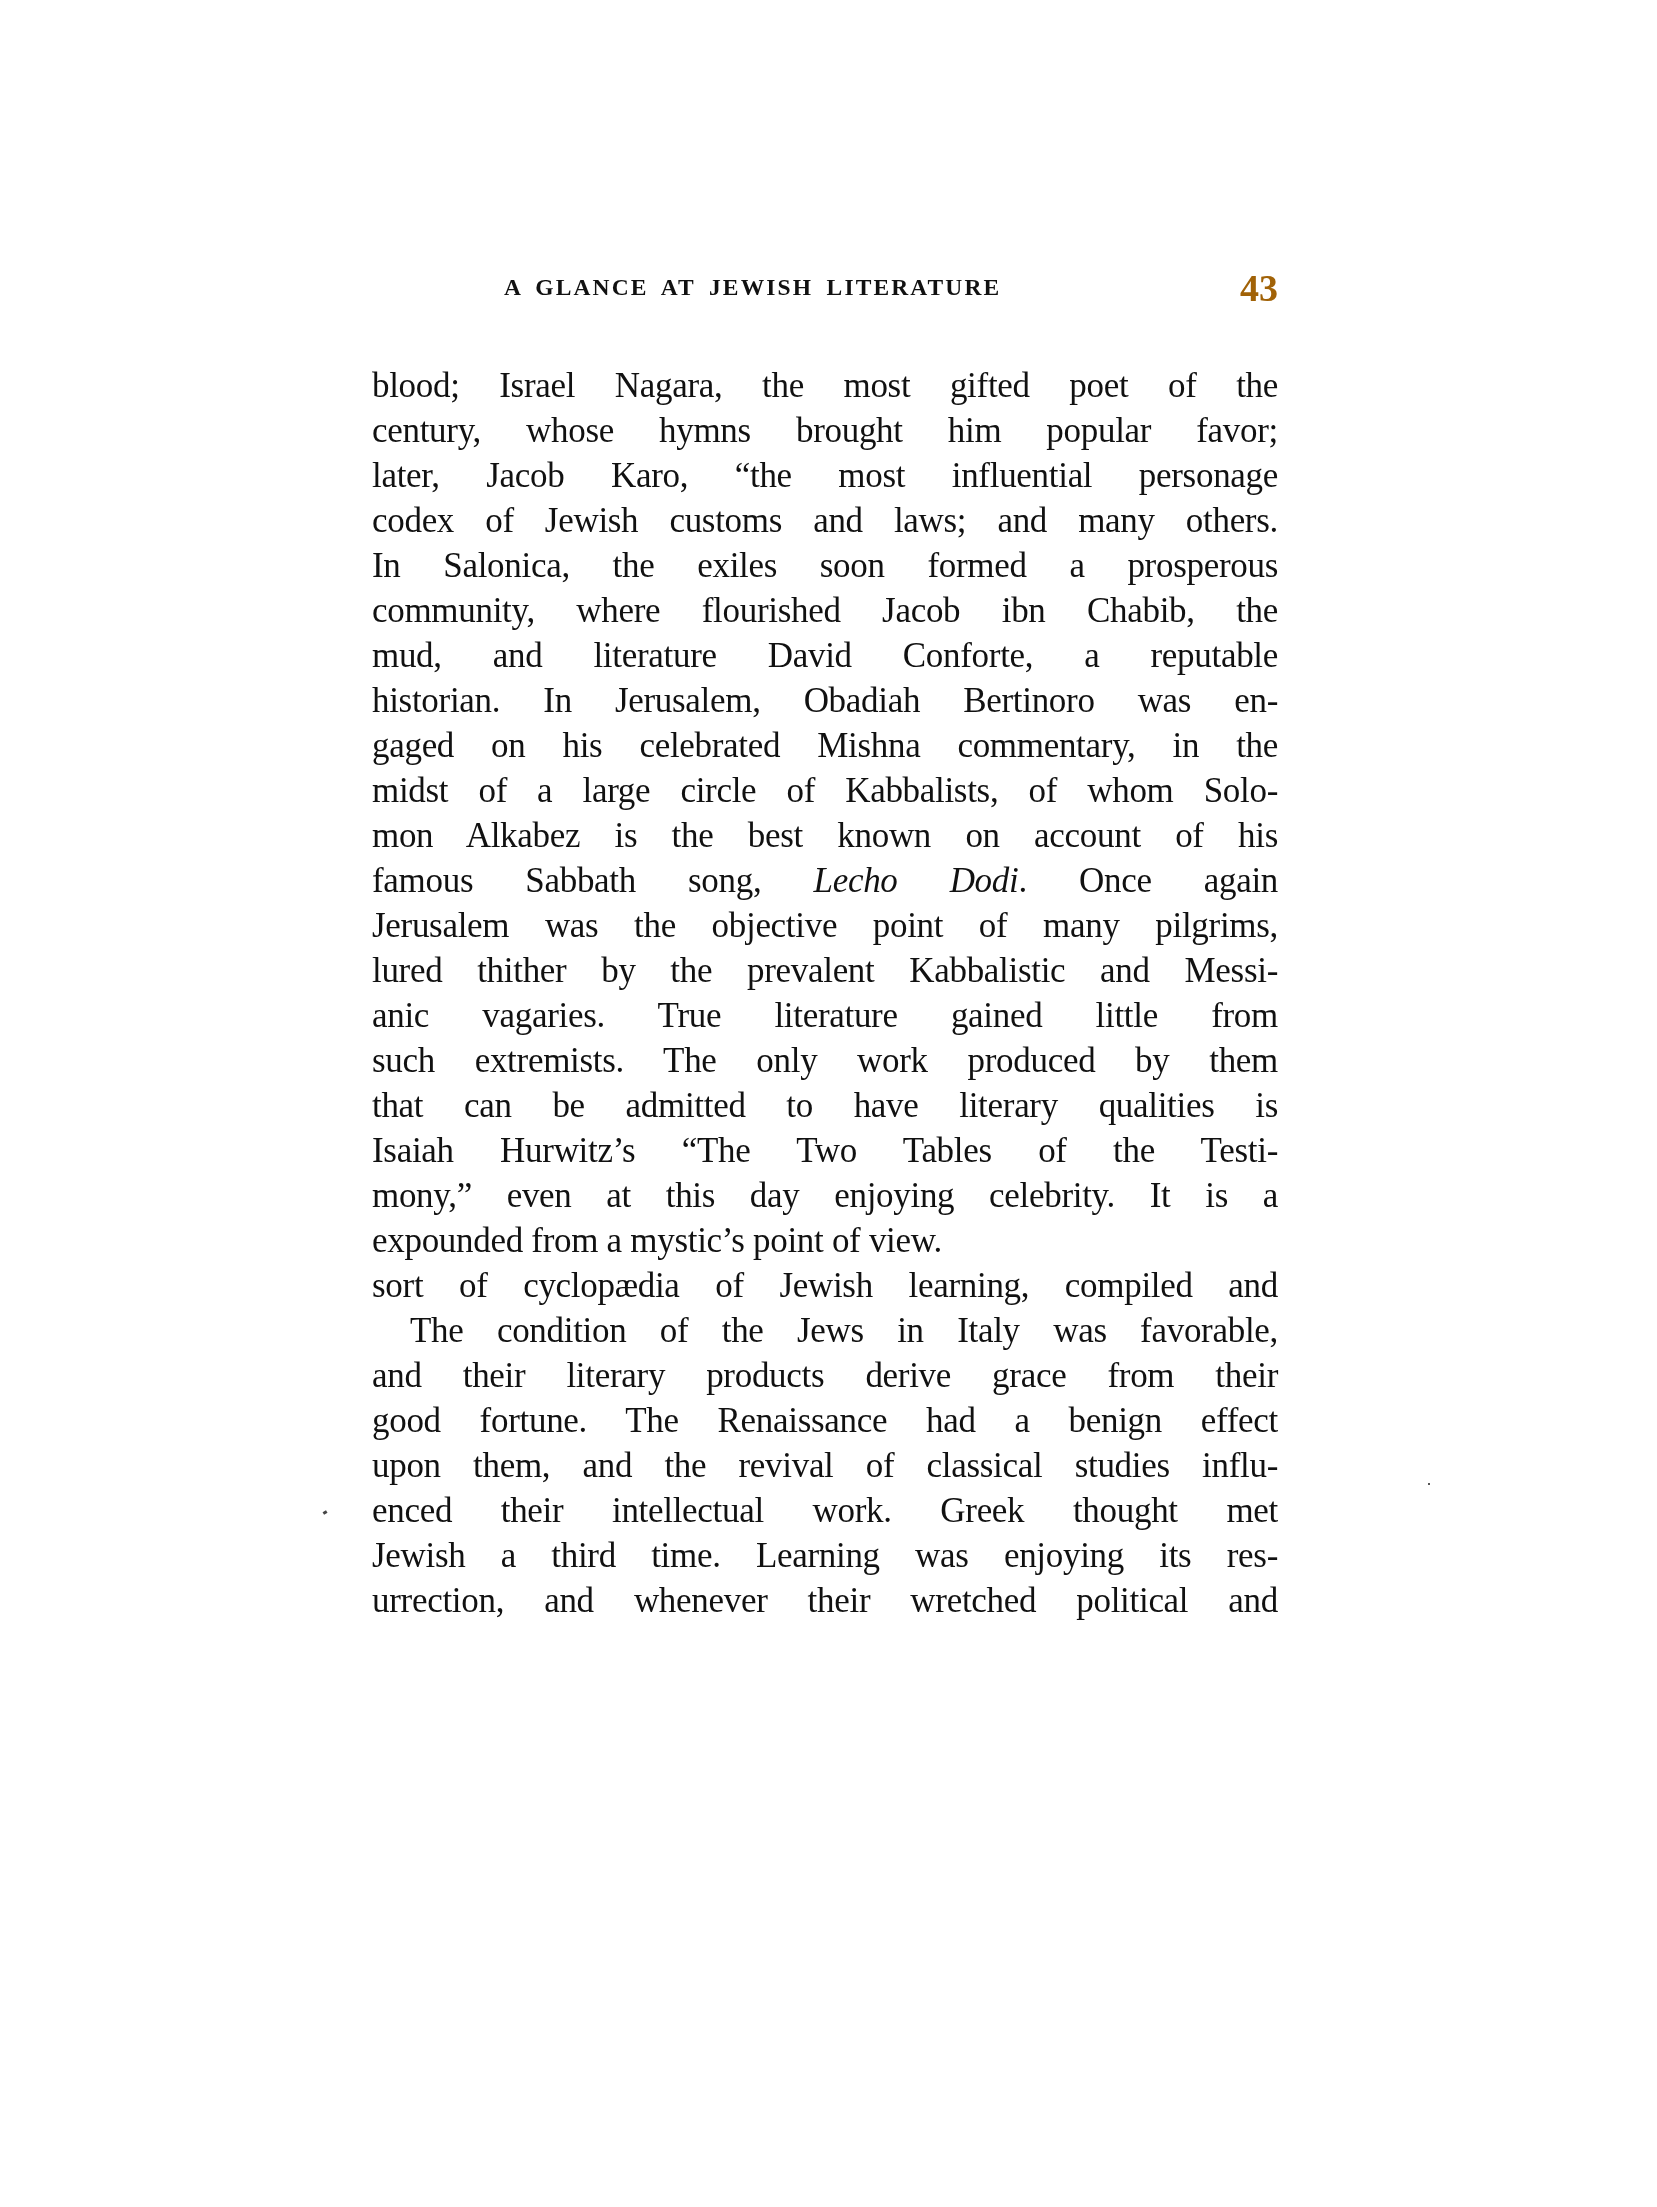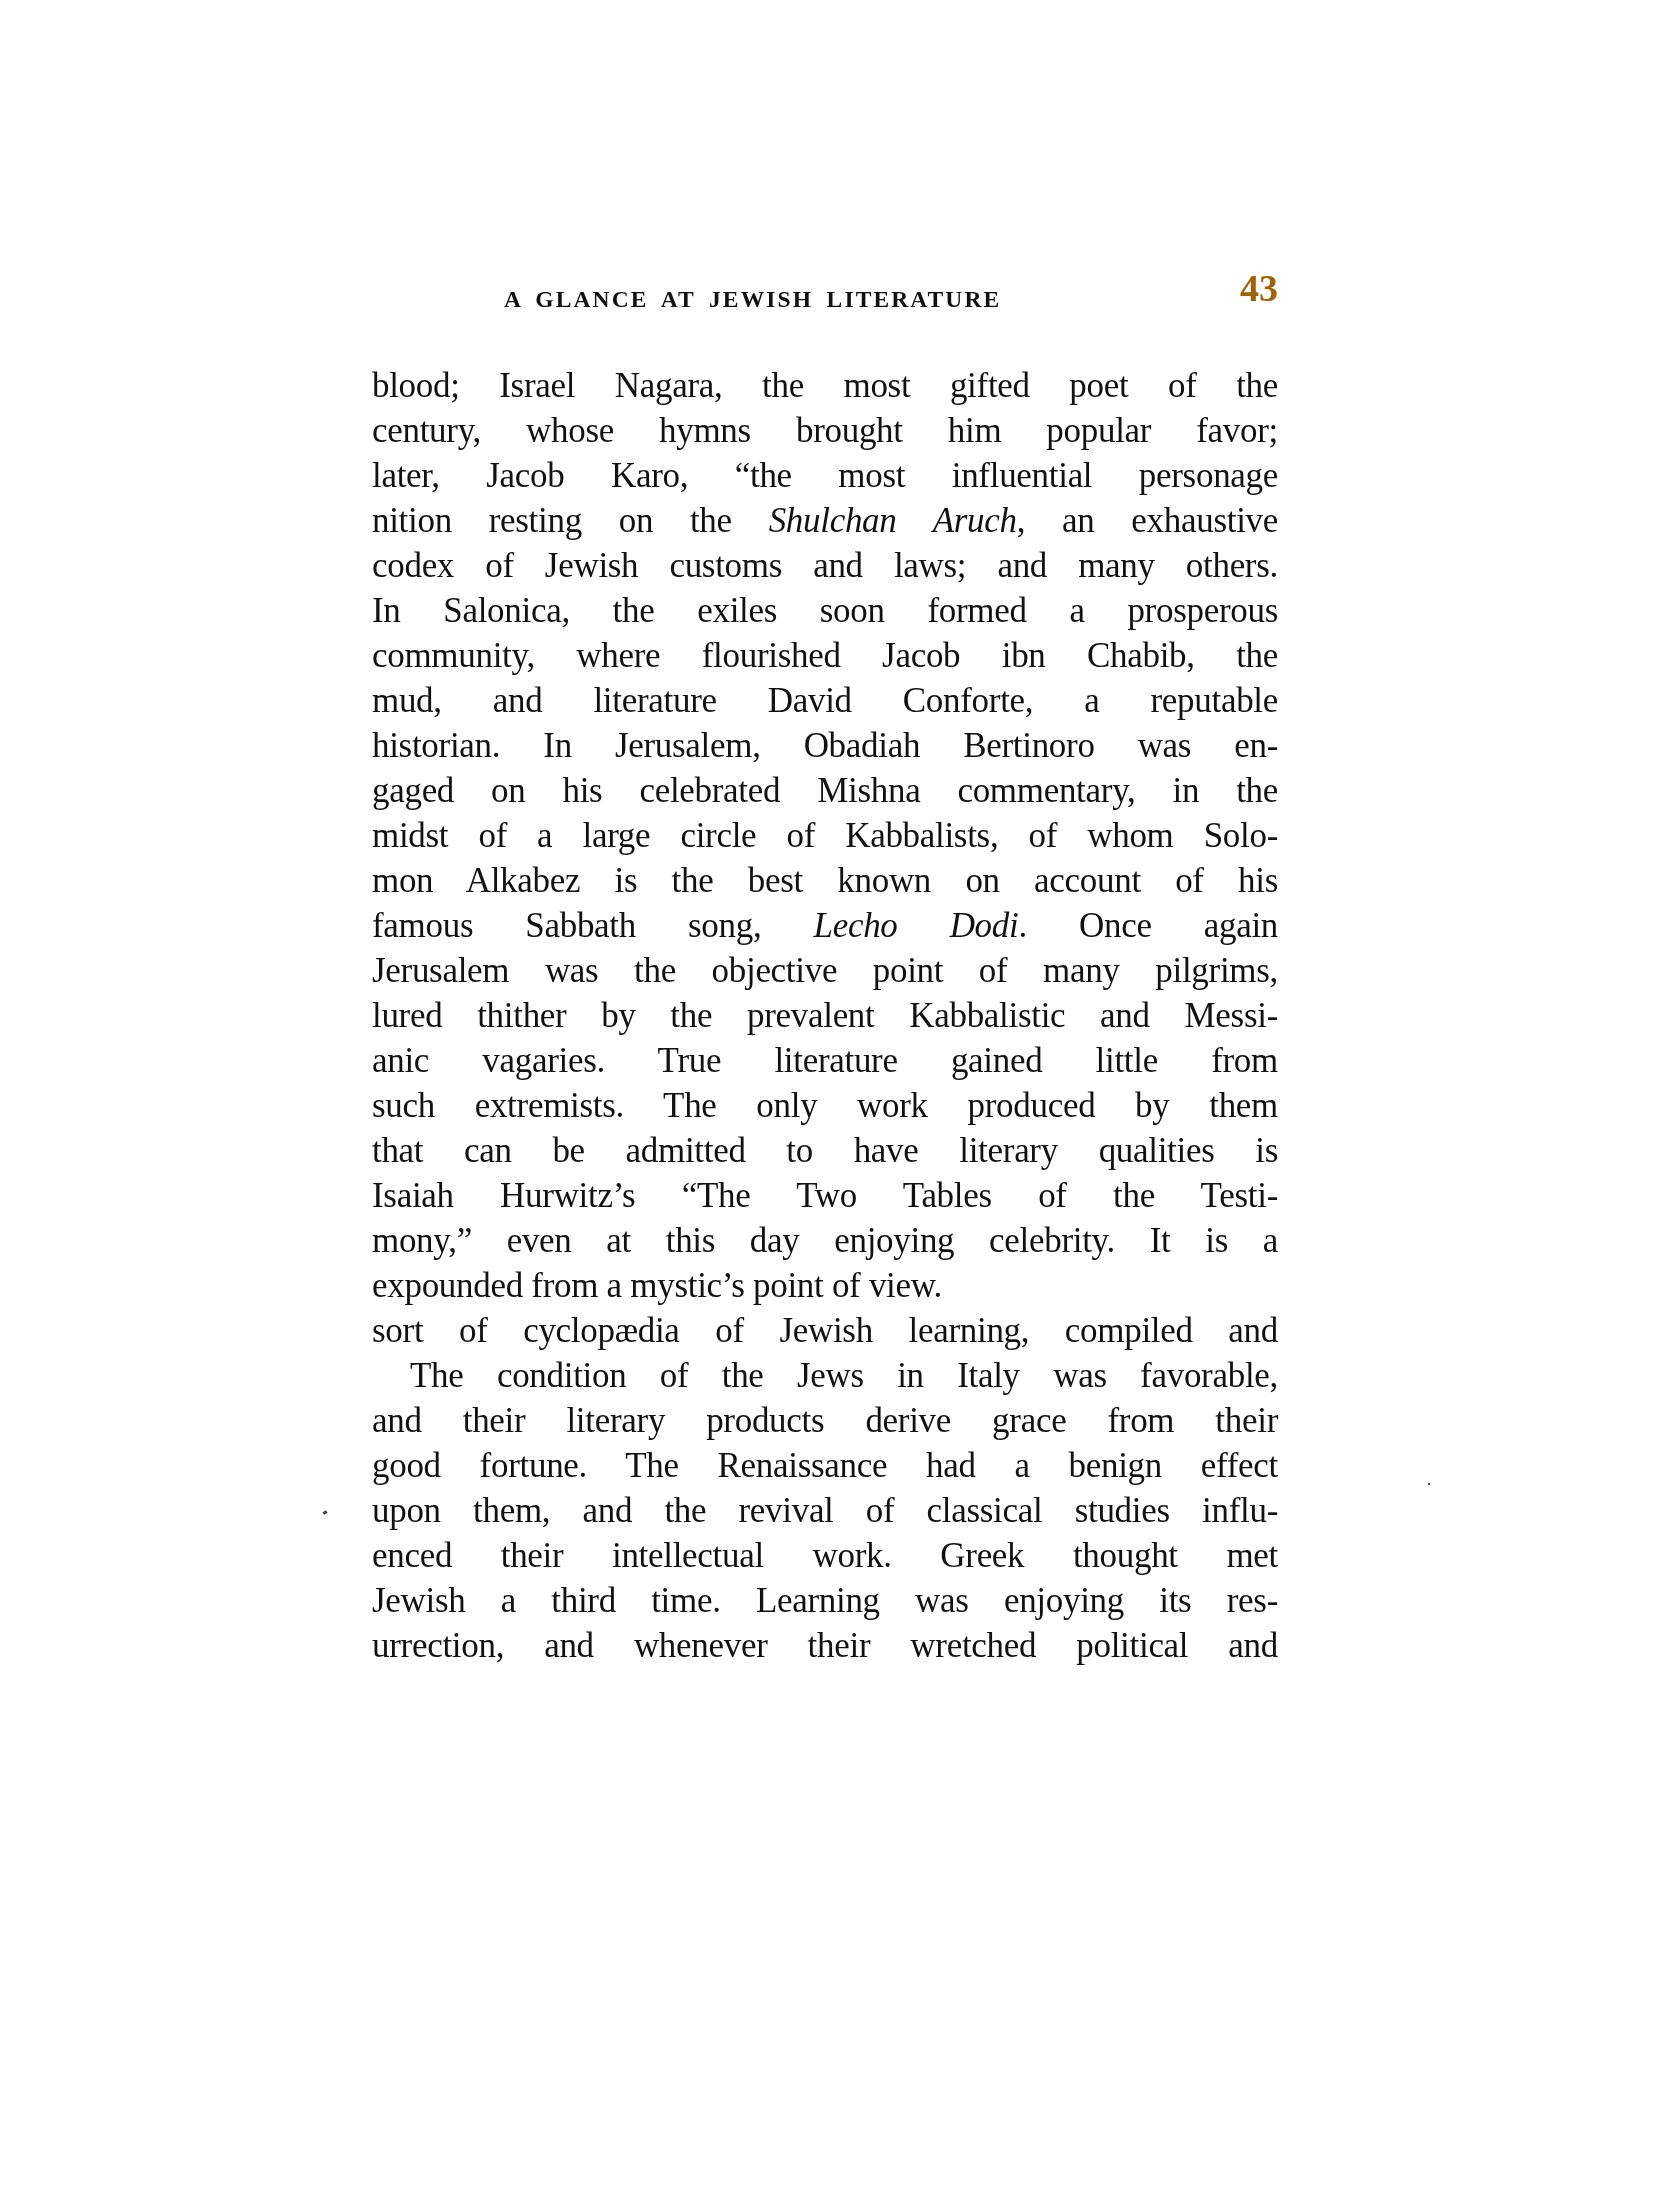--- a/index.html
+++ b/index.html
@@ -33,21 +33,20 @@
       position: absolute;
       left: 132px;
       top: 7.5px;
       font-family: "Liberation Serif", "DejaVu Serif", serif;
       font-weight: bold;
       font-size: 23.5px;
       letter-spacing: 2.1px;
       word-spacing: 5.6px;
       color: #111;
       white-space: nowrap;
-      margin-top: 12px;
     }
     .page-number {
       position: absolute;
       right: 0px;
       top: 0px;
       font-family: "Liberation Serif", "DejaVu Serif", serif;
       font-weight: bold;
       font-size: 38px;
       color: #a16207;
     }
@@ -103,21 +102,20 @@
   <div class="running-head">
     <span class="running-title">A GLANCE AT JEWISH LITERATURE</span>
     <span class="page-number">43</span>
   </div>
 
   <div class="body-text">
     <div>
       <span class="line">blood; Israel Nagara, the most gifted poet of the</span>
       <span class="line">century, whose hymns brought him popular favor;</span>
       <span class="line">later, Jacob Karo, “the most influential personage</span>
-      <span class="line"><span>nition resting on the</span> <em>Shulchan Aruch</em><span>, an exhaustive</span></span>
       <span class="line">codex of Jewish customs and laws; and many others.</span>
       <span class="line">In Salonica, the exiles soon formed a prosperous</span>
       <span class="line">community, where flourished Jacob ibn Chabib, the</span>
       <span class="line">mud, and literature David Conforte, a reputable</span>
       <span class="line">historian.  In Jerusalem, Obadiah Bertinoro was en-</span>
       <span class="line">gaged on his celebrated Mishna commentary, in the</span>
       <span class="line">midst of a large circle of Kabbalists, of whom Solo-</span>
       <span class="line">mon Alkabez is the best known on account of his</span>
       <span class="line"><span>famous Sabbath song,</span> <em>Lecho Dodi</em><span>.  Once again</span></span>
       <span class="line">Jerusalem was the objective point of many pilgrims,</span>

